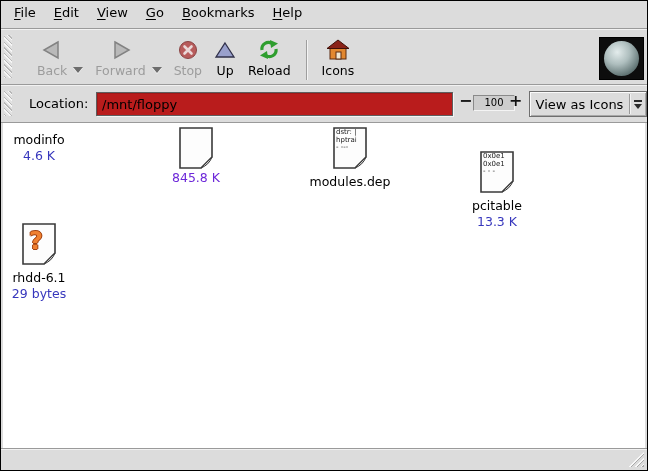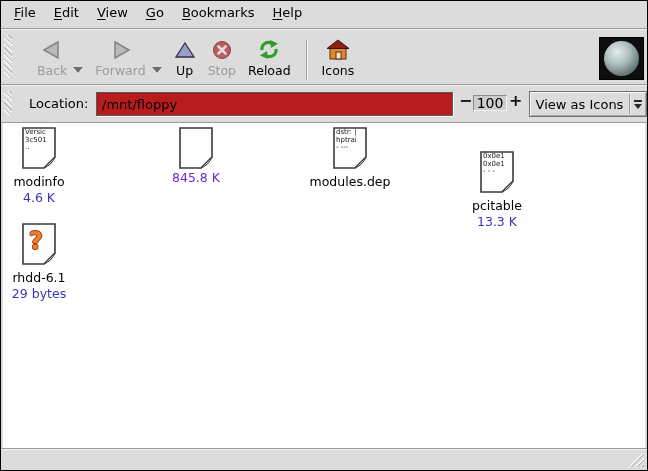--- a/index.html
+++ b/index.html
@@ -54,23 +54,23 @@
   .loc-label { position:absolute; left:28px; top:11px; font-size:13px; color:#000; }
   .loc-input {
     position:absolute; left:95px; top:7px; width:357px; height:24px;
     border:1px solid #5e5e5e; background:#b91c1c; font:13px "DejaVu Sans","Liberation Sans",sans-serif;
     padding:0 5px; box-shadow:inset 1px 1px 0 rgba(0,0,0,.12), 1px 1px 0 #f4f4f4; outline:none;
   }
   .zoom-out,.zoom-in { position:absolute; top:6px; font-size:16px; font-weight:bold; color:#111; cursor:default; }
   .zoom-out { left:458px; }
   .zoom-in  { left:508px; }
   .zoom-level {
-    position:absolute; left:472px; top:10px; width:34px; height:16px;
+    position:absolute; left:472px; top:10px; width:42px; height:16px;
     background:#cdcdcd; border:1px solid; border-color:#8a8a8a #f4f4f4 #f4f4f4 #8a8a8a;
-    font-size:14px; text-align:center; line-height:14px; color:#000;
+    font-size:10px; text-align:center; line-height:14px; color:#000;
   }
   .viewbtn {
     position:absolute; left:528px; top:6px; width:118px; height:26px;
     border:1px solid #6f6f6f; background:#dcdcdc;
     box-shadow:inset 1px 1px 0 #fafafa, inset -1px -1px 0 #a8a8a8;
     display:flex; align-items:center;
   }
   .viewbtn .vb-label { flex:1; text-align:center; font-size:13px; color:#000; }
   .vb-sep { width:1px; align-self:stretch; margin:2px 0; background:#9a9a9a; box-shadow:1px 0 0 #f2f2f2; }
   .vb-ind { width:16px; display:flex; flex-direction:column; align-items:center; gap:2px; }
@@ -140,34 +140,34 @@
             <polygon points="5,2 19,10 5,18" fill="#b9b9b9" stroke="#828282" stroke-width="1.5"></polygon>
           </svg>
       </span>
       <span class="tlabel disabled">Forward</span>
     </div>
     <span class="tchev"></span>
 
     <div class="tbtn">
       <span class="ticon">
         <svg width="22" height="20">
+          <circle cx="11" cy="10" r="8.5" fill="#b85c5c" stroke="#8a4444" stroke-width="1"></circle>
+          <path d="M7.5,6.5 L14.5,13.5 M14.5,6.5 L7.5,13.5" stroke="#ead8d8" stroke-width="2.6" stroke-linecap="round"></path>
+        </svg>
+      </span>
+      <span class="tlabel disabled">Stop</span>
+    </div>
+
+    <div class="tbtn">
+      <span class="ticon">
+        <svg width="22" height="20">
             <polygon points="11,3 20,17 2,17" fill="#99a0cc" stroke="#30304a" stroke-width="1.3"></polygon>
           </svg>
       </span>
       <span class="tlabel">Up</span>
-    </div>
-
-    <div class="tbtn">
-      <span class="ticon">
-        <svg width="22" height="20">
-          <circle cx="11" cy="10" r="8.5" fill="#b85c5c" stroke="#8a4444" stroke-width="1"></circle>
-          <path d="M7.5,6.5 L14.5,13.5 M14.5,6.5 L7.5,13.5" stroke="#ead8d8" stroke-width="2.6" stroke-linecap="round"></path>
-        </svg>
-      </span>
-      <span class="tlabel disabled">Stop</span>
     </div>
 
     <div class="tbtn">
       <span class="ticon">
         <svg width="26" height="22">
           <g fill="none" stroke="#2f9e2f" stroke-width="3.2">
             <path d="M6,11 A6.5,6.5 0 0 1 16,4.5"></path>
             <path d="M20,10 A6.5,6.5 0 0 1 10,16.5"></path>
           </g>
           <polygon points="14,1 22,4.5 15,9" fill="#2f9e2f"></polygon>
@@ -208,31 +208,20 @@
       <span class="vb-ind">
           <i class="bar"></i>
           <i class="tri"></i>
         </span>
     </div>
   </div>
 
   <div class="content">
 
     <div class="cell" style="left:-14px; top:4px;">
-      <div class="doc">
-        <svg width="34" height="42" viewBox="0 0 34 42">
-          <path d="M1,1 H33 V30 L22,41 H1 Z" fill="#fdfdfd" stroke="#3a3a3a" stroke-width="1.6"></path>
-          <path d="M33,30 L22,41 C27,39 31,35.5 33,30 Z" fill="#c6c6c6" stroke="#3a3a3a" stroke-width="1"></path>
-        </svg>
-        <div class="preview">
-          <div>Versic</div>
-          <div>3c501</div>
-          <div>..</div>
-        </div>
-      </div>
       <div class="fname">modinfo</div>
       <div class="fsize" style="color: rgb(55, 55, 189);">4.6 K</div>
     </div>
 
     <div class="cell" style="left:143px; top:4px;">
       <div class="doc">
         <svg width="34" height="42" viewBox="0 0 34 42">
           <path d="M1,1 H33 V30 L22,41 H1 Z" fill="#fdfdfd" stroke="#3a3a3a" stroke-width="1.6"></path>
           <path d="M33,30 L22,41 C27,39 31,35.5 33,30 Z" fill="#c6c6c6" stroke="#3a3a3a" stroke-width="1"></path>
         </svg>

